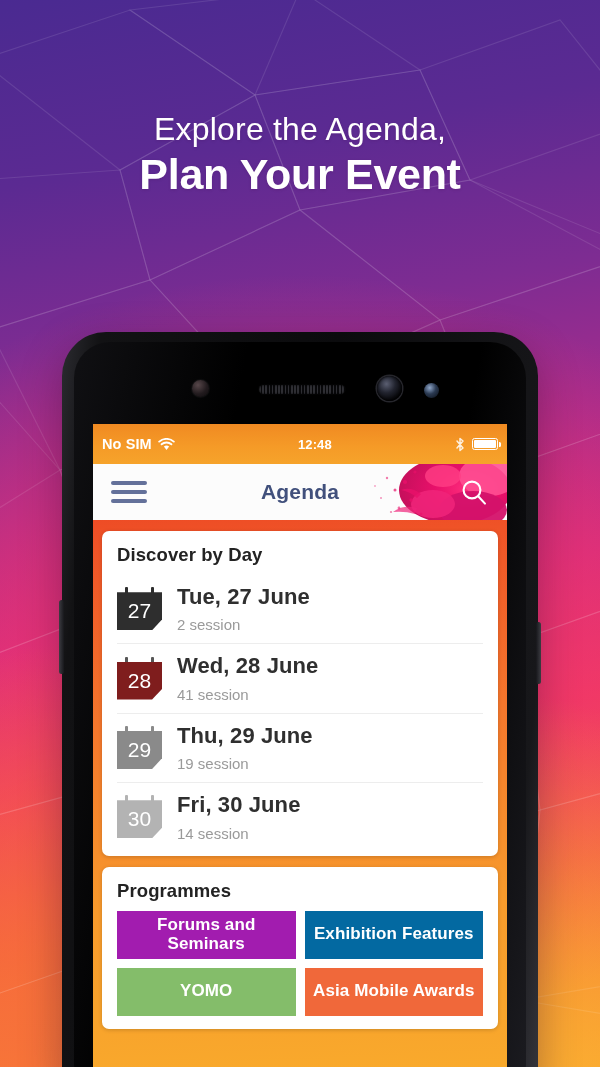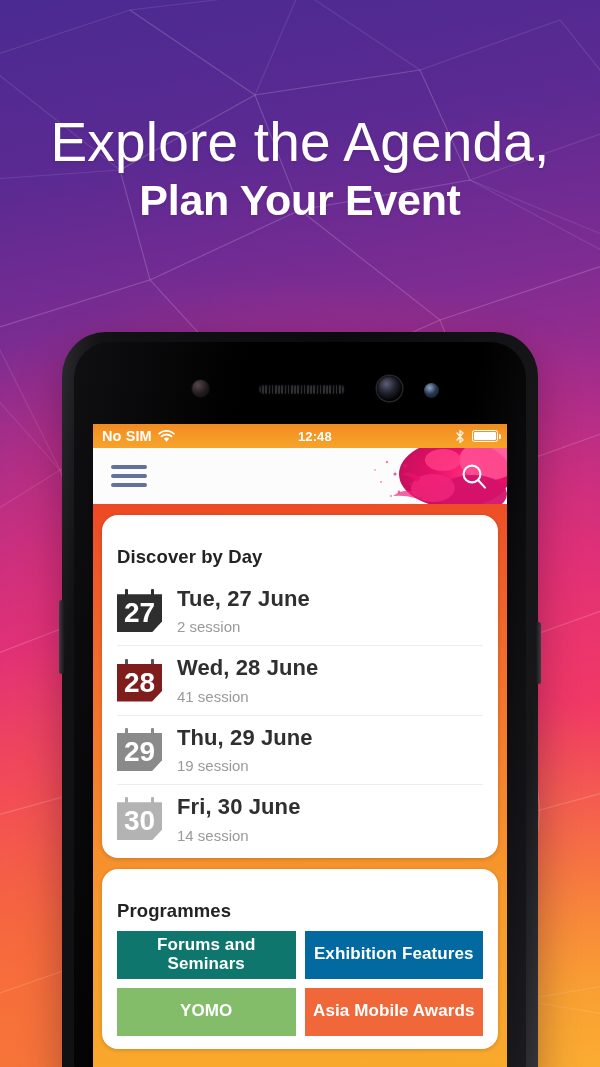--- a/index.html
+++ b/index.html
@@ -22,21 +22,21 @@
                       #d42d7e 56%, #ef3a62 68%, #f4603f 82%, #f9a12b 100%);
   }
   #poly-overlay { position:absolute; inset:0; opacity:.34; }
 
   
   .headline {
     position:absolute; left:0; right:0; top:112px;
     text-align:center; color:#fff; user-select:none;
   }
   .headline .l1 {
-    font-size:55px; font-weight:400; letter-spacing:.2px; line-height:1.12;
+    font-size:32px; font-weight:400; letter-spacing:.2px; line-height:1.12;
     text-shadow:0 1px 3px rgba(60,0,60,.18);
   }
   .headline .l2 {
     font-size:43px; font-weight:bold; letter-spacing:-.3px; line-height:1.25;
     text-shadow:0 1px 3px rgba(60,0,60,.18);
   }
 
   
   #phone {
     position:absolute; left:62px; top:332px; width:476px; height:760px;
@@ -81,21 +81,21 @@
 
   
   #app-screen {
     position:absolute; left:19px; top:82px; right:19px; bottom:0;
     background:linear-gradient(177deg,#e8341f 0%,#ef5327 18%,#f4762c 44%,#f79a2c 72%,#f9ab2c 100%);
     overflow:hidden;
   }
 
   
   #status-bar {
-    height:24px; width:100%;
+    height:40px; width:100%;
     background:linear-gradient(180deg,#f08a22 0%,#f59a27 55%,#f6a32b 100%);
     display:flex; align-items:center; padding:0 9px;
     color:#fff; font-size:14.5px; font-weight:bold; letter-spacing:.1px;
   }
   .sb-left { display:flex; align-items:center; gap:6px; flex:0 0 auto; }
   .sb-mid  { flex:1; text-align:center; font-size:13px; }
   .sb-right{ display:flex; align-items:center; gap:7px; flex:0 0 auto; }
   .battery {
     width:26px; height:12px; border:1.6px solid #fff; border-radius:2.5px;
     position:relative; padding:1.3px; background:transparent;
@@ -121,42 +121,42 @@
   .hamburger span { display:block; height:4px; border-radius:2px; background:#64719a; }
   #nav-title {
     position:absolute; left:0; right:0; text-align:center; z-index:2;
     font-size:21px; font-weight:bold; color:#41507c; letter-spacing:.2px;
   }
   #search-icon { position:absolute; right:19px; z-index:4; width:28px; height:28px; }
 
   
   #app-body { padding:11px 9px 0; }
   .card {
-    background:#fff; border-radius:16px; box-shadow:0 1px 4px rgba(0,0,0,.18);
-    margin-bottom:11px; padding:31px 15px 4px;
+    background:#fff; border-radius:7px; box-shadow:0 1px 4px rgba(0,0,0,.18);
+    margin-bottom:11px; padding:13px 15px 4px;
   }
   .card h3 {
     font-size:18.5px; font-weight:bold; color:#232323; letter-spacing:.1px;
     margin-bottom:9px;
   }
 
   .day-row {
     display:flex; align-items:center; gap:15px;
     padding:9px 0 10px; border-bottom:1px solid #ededed;
   }
   .day-row:last-child { border-bottom:none; }
   .cal { width:45px; height:43px; flex:0 0 45px; position:relative; }
   .cal .tab {
     position:absolute; top:0; width:3.4px; height:7px; background:#6d6d6d; border-radius:1px;
   }
   .cal .tab.l { left:8px; } .cal .tab.r { right:8px; }
   .cal .body {
     position:absolute; top:5px; left:0; right:0; bottom:0;
     display:flex; align-items:center; justify-content:center;
-    color:#fff; font-size:28px; font-weight:bold;
+    color:#fff; font-size:21px; font-weight:normal;
     clip-path:polygon(0 0,100% 0,100% 72%,78% 100%,0 100%);
   }
   .day-text .t {
     font-size:22px; font-weight:bold; color:#2f2f2f; letter-spacing:.1px; line-height:1.2;
   }
   .day-text .s { font-size:15px; color:#9a9a9a; margin-top:6px; }
 
   .tiles { display:flex; flex-wrap:wrap; gap:9px; padding-bottom:9px; }
   .tile {
     flex:1 1 calc(50% - 5px); min-width:calc(50% - 5px); height:48px;
@@ -274,20 +274,21 @@
             </g>
           </svg>
         </div>
 
         <div class="hamburger">
           <span></span>
             <span></span>
             <span></span>
         </div>
 
+        <div id="nav-title">Agenda</div>
 
         <svg id="search-icon" viewBox="0 0 28 28">
           <circle cx="12" cy="12" r="8.4" fill="none" stroke="#fff" stroke-width="2.1"></circle>
           <line x1="18.2" y1="18.2" x2="25" y2="25.6" stroke="#fff" stroke-width="2.1" stroke-linecap="round"></line>
         </svg>
       </div>
 
       <div id="app-body">
 
         <div class="card">
@@ -338,21 +339,21 @@
             <div class="day-text">
               <div class="t">Fri, 30 June</div>
               <div class="s">14 session</div>
             </div>
           </div>
         </div>
 
         <div class="card">
           <h3>Programmes</h3>
           <div class="tiles">
-            <div class="tile" style="background: #0f766e;">Forums and Seminars</div>
+            <div class="tile" style="background: #a21caf;">Forums and Seminars</div>
             <div class="tile" style="background: #0369a1;">Exhibition Features</div>
             <div class="tile" style="background: rgb(132, 189, 106);">YOMO</div>
             <div class="tile" style="background: rgb(240, 104, 58);">Asia Mobile Awards</div>
           </div>
         </div>
 
       </div>
     </div>
   </div>
 </div>

